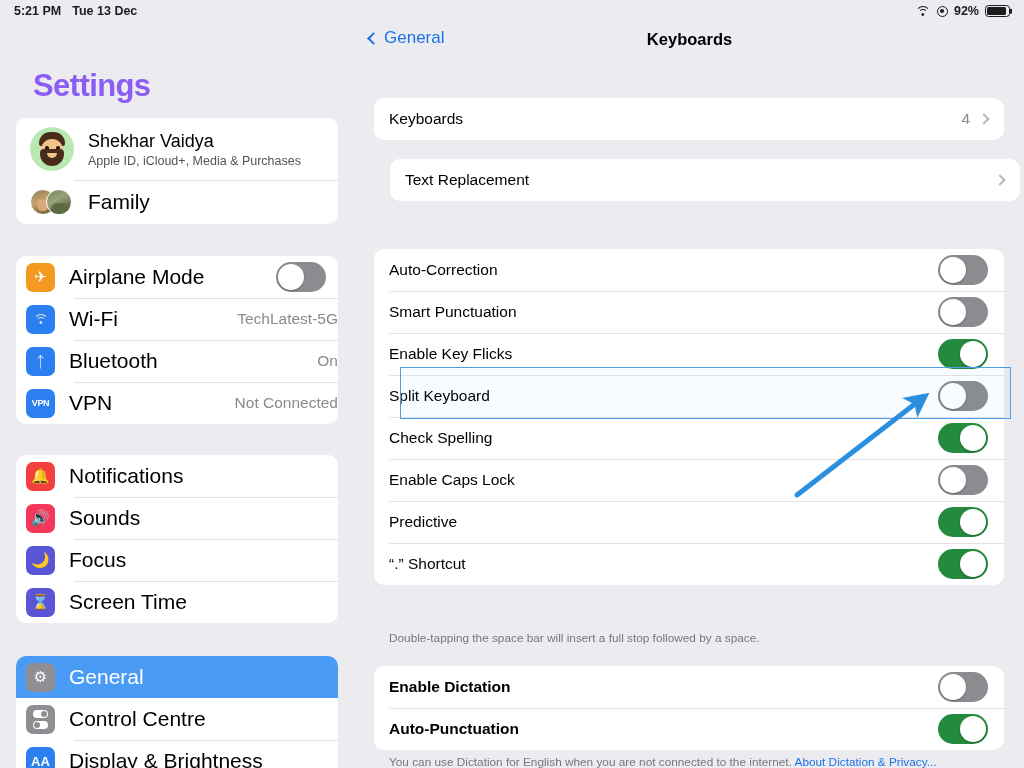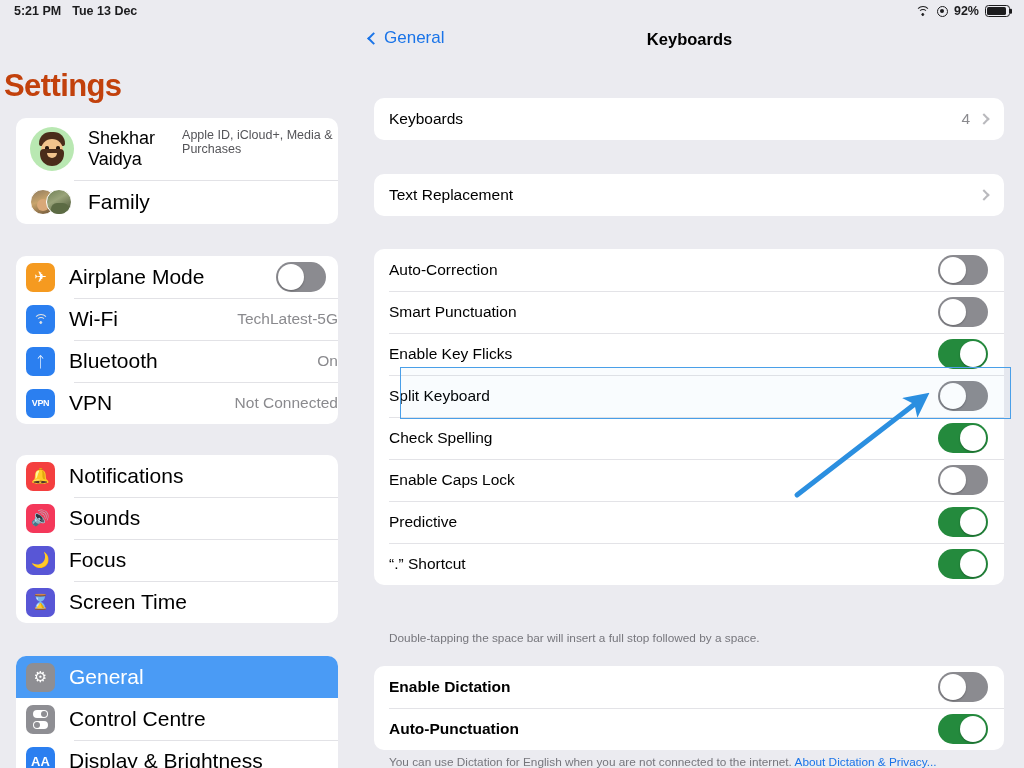--- a/index.html
+++ b/index.html
@@ -37,22 +37,22 @@
   .batt::after { content:""; position:absolute; right:-3.4px; top:50%; transform:translateY(-50%);
           width:2px; height:4.5px; background:#1c1c1e; border-radius:0 1px 1px 0; }
   .batt span { display:block; height:100%; background:#1c1c1e; border-radius:1.6px; }
 
   
   .sidebar {
     position: absolute; left: 0; top: 0; width: 355px; height: 768px;
     background: #ebebf0; overflow: hidden;
   }
   .settings-title {
-    position: absolute; left: 4px; top: 68px;
-    font-size: 31px; font-weight: bold; letter-spacing: -0.6px; color: #c2410c;
+    position: absolute; left: 33px; top: 68px;
+    font-size: 31px; font-weight: bold; letter-spacing: -0.6px; color: #8b5cf6;
   }
   .sb-group {
     position: absolute; left: 16px; width: 322px;
     background: #ffffff; border-radius: 10px; overflow: hidden;
   }
   .sb-row {
     display: flex; align-items: center; height: 42px; padding-left: 10px;
     position: relative;
   }
   .sb-row + .sb-row::before {
@@ -78,21 +78,21 @@
                  background:#4a2c1a; border-radius: 13px 13px 3px 3px; }
   .memoji-face { position:absolute; left:11px; top:12px; width:22px; height:24px;
                  background:#f2c48c; border-radius: 11px 11px 10px 10px; }
   .memoji-beard{ position:absolute; left:10px; top:22px; width:24px; height:17px;
                  background:#4a2c1a; border-radius: 4px 4px 12px 12px; }
   .memoji-mouth{ position:absolute; left:17px; top:26px; width:10px; height:5px;
                  background:#f2c48c; border-radius:0 0 5px 5px; }
   .memoji-eyeL, .memoji-eyeR { position:absolute; top:19px; width:3.5px; height:3.5px;
                  background:#2a1a10; border-radius:50%; }
   .memoji-eyeL { left:15px; } .memoji-eyeR { left:26px; }
-  .profile-text { display: flex; flex-direction: row; gap: 2px; }
+  .profile-text { display: flex; flex-direction: column; gap: 2px; }
   .profile-name { font-size: 18px; color: #000; }
   .profile-sub { font-size: 12.5px; color: #545458; }
   .family-row { height: 44px; padding-left: 14px; }
   .family-avatars { width: 44px; height: 26px; position: relative; flex:none; margin-right: 14px; }
   .fa { position:absolute; width: 26px; height: 26px; border-radius:50%;
         border: 1.5px solid #fff; overflow:hidden; }
   .fa1 { left: 0; background: linear-gradient(160deg,#8d7a5e 0%,#c8a46c 45%,#6a5134 100%); }
   .fa1::after{ content:""; position:absolute; left:6px; top:9px; width:12px; height:12px;
                background:#d9a878; border-radius:50%; }
   .fa2 { left: 16px; background: linear-gradient(150deg,#6f7f54 0%,#9aa47a 40%,#3f4a2c 100%); }
@@ -181,21 +181,21 @@
   .toggle.off .knob { left: 2px; }
 
   .footnote {
     position: absolute; left: 34px; width: 600px;
     font-size: 11.8px; color: #76767c; line-height: 1.35;
   }
   .footnote a { color: #1a74e8; text-decoration: none; }
 
   
   .card-keyboards { top: 98px; }
-  .card-textrep   { top: 174px; }
+  .card-textrep   { top: 159px; margin-left: 16px; }
   .card-main      { top: 249px; }
   .card-dict      { top: 666px; font-weight: bold; }
   .note-fullstop  { top: 631px; }
   .note-dict      { top: 755px; }
 
   
   .highlight-box {
     position: absolute; left: 400px; top: 367px; width: 611px; height: 52px;
     border: 1.6px solid #4a9fe8; background: rgba(74,159,232,0.035);
     z-index: 25; pointer-events: none;

